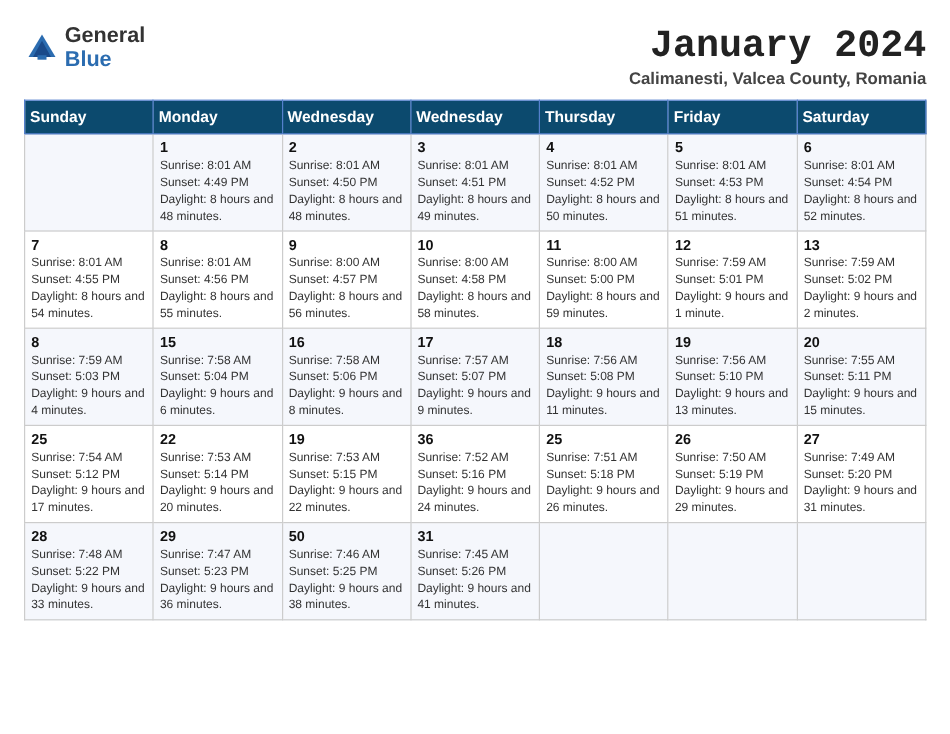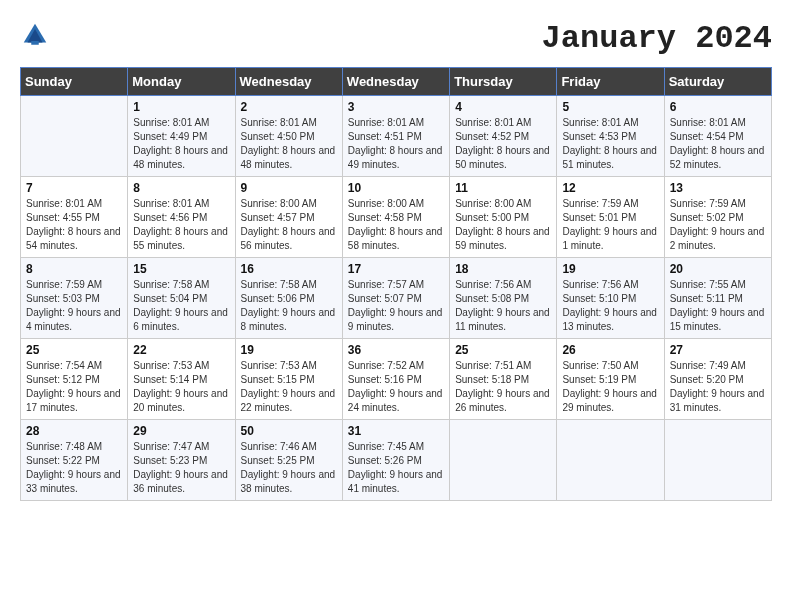--- a/index.html
+++ b/index.html
@@ -45,21 +45,21 @@
       font-size: 14px;
       color: #444;
       font-weight: bold;
     }
     .calendar-table {
       width: 100%;
       border-collapse: collapse;
       font-size: 11px;
     }
     .calendar-table thead tr th {
-      background-color: #404040;
+      background-color: #0c4a6e;
       color: #fff;
       padding: 6px 4px;
       text-align: left;
       font-size: 13px;
       border: 1px solid #5580cc;
     }
     .calendar-table tbody tr td {
       border: 1px solid #ccc;
       vertical-align: top;
       padding: 4px 5px;
@@ -93,23 +93,28 @@
 <body>
 
 <div>
   <div class="header-area">
     <div class="logo">
       <svg class="logo-icon" viewBox="0 0 40 40">
         <polygon points="20,5 35,30 5,30" fill="#2b6cb0"></polygon>
         <polygon points="20,12 30,30 10,30" fill="#1a4a8a"></polygon>
         <rect x="15" y="28" width="10" height="5" fill="#2b6cb0"></rect>
       </svg>
+      <div class="logo-text">
+        <span class="logo-general">General</span><br>
+        <span class="logo-blue">Blue</span>
+      </div>
     </div>
     <div class="title-area">
       <div class="month-title">January 2024</div>
+      <div class="location-subtitle">Calimanesti, Valcea County, Romania</div>
     </div>
   </div>
 
   <table class="calendar-table">
     <thead>
       <tr>
       <th>Sunday</th>
           <th>Monday</th>
           <th>Wednesday</th>
           <th>Wednesday</th>

